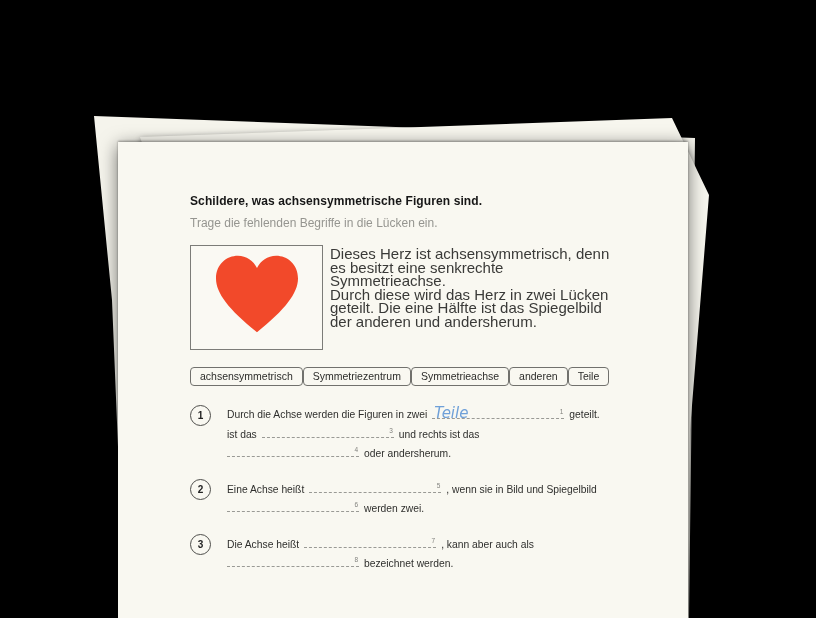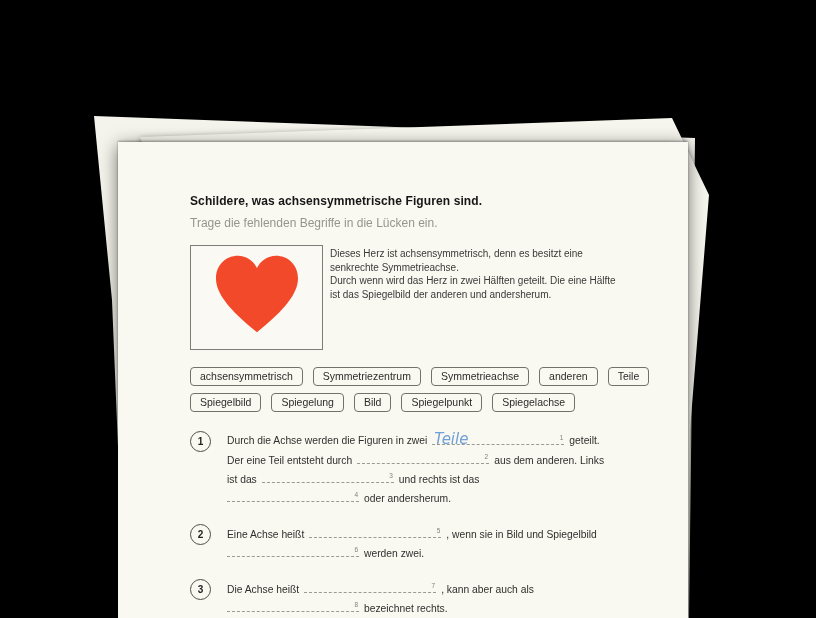--- a/index.html
+++ b/index.html
@@ -14,25 +14,25 @@
         background:#f9f8f1;
         filter:drop-shadow(0 -1px 1px rgba(0,0,0,0.35)) drop-shadow(0 4px 9px rgba(0,0,0,0.55));}
   .content{padding:52px 0 0 72px;width:470px;color:#2d2d2d;}
   .title{font-size:12px;font-weight:bold;color:#161616;letter-spacing:0.1px;margin:0;}
   .subtitle{font-size:12px;color:#959590;margin:8px 0 0 0;}
   
   .figure-row{display:flex;gap:7px;margin-top:15px;}
   .heart-box{width:133px;height:105px;border:1px solid #7c7c78;box-sizing:border-box;
              display:flex;align-items:center;justify-content:center;background:#faf9f3;}
   .heart-box svg{width:92px;height:82px;margin-top:-6px;}
-  .figure-text{width:292px;font-size:10px;line-height:13.5px;color:#3a3a38;margin-top:2px;}
+  .figure-text{width:292px;font-size:15px;line-height:13.5px;color:#3a3a38;margin-top:2px;}
   .figure-text p{margin:0;}
   
   .word-bank{margin-top:17px;}
-  .word-row{display:flex;gap:10px;margin-bottom:7px;}
+  .word-row{display:flex;margin-bottom:1px;}
   .chip{border:1.5px solid #71716d;border-radius:4px;padding:2px 9px 3px 9px;
         font-size:10.5px;color:#2c2c2a;background:#f9f8f1;white-space:nowrap;}
   
   .questions{margin-top:18px;}
   .question{display:flex;gap:16px;margin-bottom:17px;}
   .qnum{flex:0 0 auto;width:21px;height:21px;border:1.2px solid #4e4e4b;border-radius:50%;
         box-sizing:border-box;display:flex;align-items:center;justify-content:center;
         font-size:10px;font-weight:bold;color:#222;margin-top:1px;background:#f9f8f1;}
   .qlines{font-size:10.3px;color:#2f2f2d;}
   .q-line{display:flex;align-items:baseline;white-space:nowrap;line-height:19px;height:19px;}
@@ -62,60 +62,46 @@
       <p class="subtitle">Trage die fehlenden Begriffe in die Lücken ein.</p>
 
       <div class="figure-row">
         <div class="heart-box">
           <svg viewBox="0 0 100 90">
             <path d="M50 86 C19 61 5 43 5 27 C5 11 17 2 29 2 C38.5 2 46 7.5 50 15.5 C54 7.5 61.5 2 71 2 C83 2 95 11 95 27 C95 43 81 61 50 86 Z" fill="#f2492a"></path>
           </svg>
         </div>
         <div class="figure-text">
           <p>Dieses Herz ist achsensymmetrisch, denn es besitzt eine senkrechte Symmetrieachse.</p>
-          <p>Durch wenn wird das Herz in zwei Hälften geteilt. Die eine Hälfte ist das Spiegelbild der anderen und andersherum.</p>
+          <p>Durch diese wird das Herz in zwei Lücken geteilt. Die eine Hälfte ist das Spiegelbild der anderen und andersherum.</p>
         </div>
       </div>
 
       <div class="word-bank">
         <div class="word-row">
           <span class="chip">achsensymmetrisch</span>
           <span class="chip">Symmetriezentrum</span>
           <span class="chip">Symmetrieachse</span>
           <span class="chip">anderen</span>
           <span class="chip">Teile</span>
-        </div>
-        <div class="word-row">
-          <span class="chip">Spiegelbild</span>
-          <span class="chip">Spiegelung</span>
-          <span class="chip">Bild</span>
-          <span class="chip">Spiegelpunkt</span>
-          <span class="chip">Spiegelachse</span>
         </div>
       </div>
 
       <div class="questions">
 
         <div class="question">
           <div class="qnum">1</div>
           <div class="qlines">
             <div class="q-line">
               <span class="pre">Durch die Achse werden die Figuren in zwei</span>
               <span class="blank">
                   <span class="fill" style="color:#6fa0d8">Teile</span>
                   <span class="num">1</span>
                 </span>
               <span class="post">geteilt.</span>
-            </div>
-            <div class="q-line">
-              <span class="pre">Der eine Teil entsteht durch</span>
-              <span class="blank">
-                  <span class="num">2</span>
-                </span>
-              <span class="post">aus dem anderen. Links</span>
             </div>
             <div class="q-line">
               <span class="pre">ist das</span>
               <span class="blank">
                   <span class="num">3</span>
                 </span>
               <span class="post">und rechts ist das</span>
             </div>
             <div class="q-line">
 
@@ -155,21 +141,21 @@
               <span class="blank">
                   <span class="num">7</span>
                 </span>
               <span class="post">, kann aber auch als</span>
             </div>
             <div class="q-line">
 
               <span class="blank">
                   <span class="num">8</span>
                 </span>
-              <span class="post">bezeichnet rechts.</span>
+              <span class="post">bezeichnet werden.</span>
             </div>
           </div>
         </div>
 
       </div>
     </div>
   </div>
 </div>
 
 </body></html>

